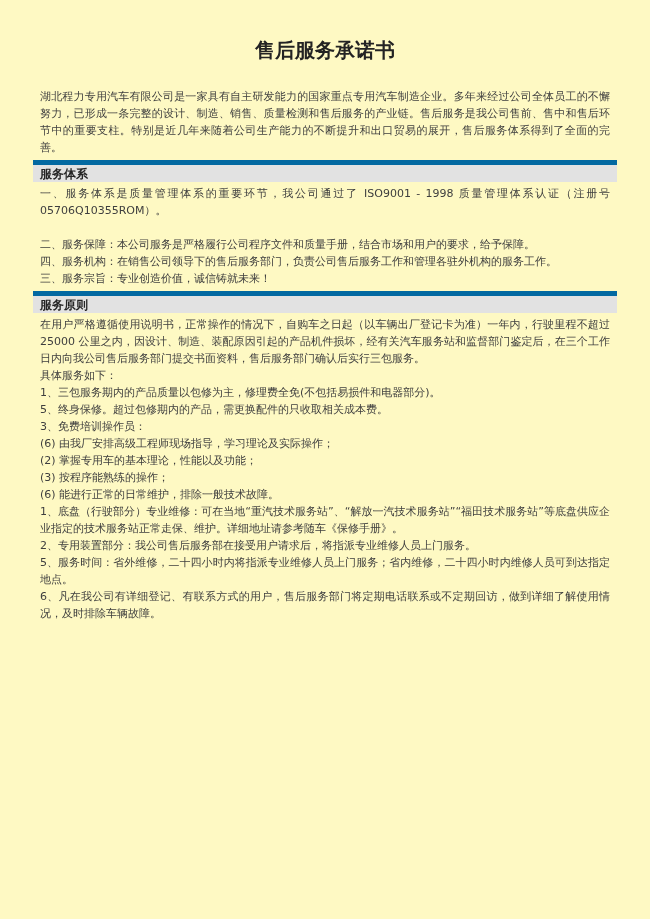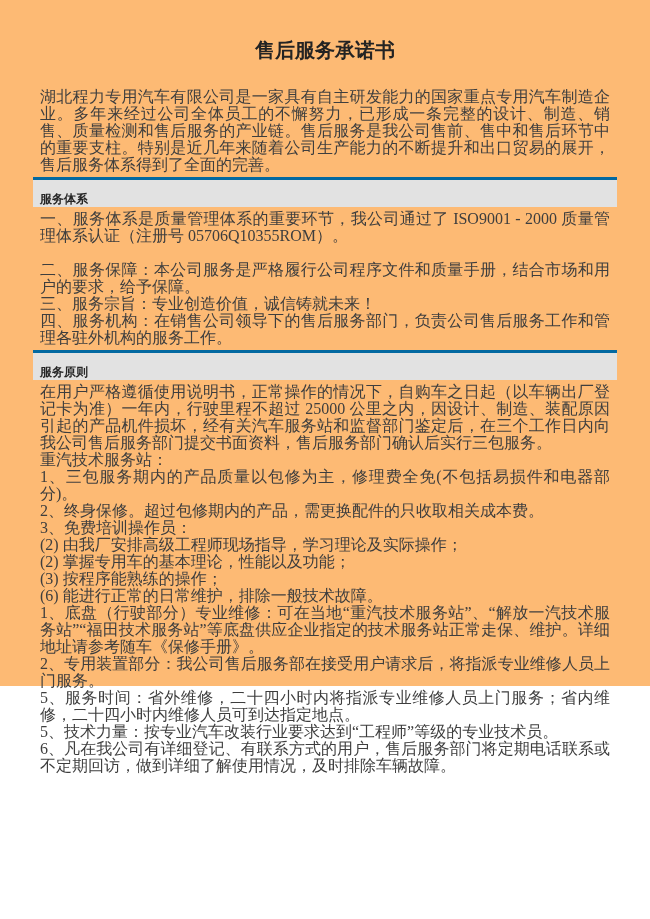--- a/index.html
+++ b/index.html
@@ -6,85 +6,83 @@
   html, body { margin: 0; padding: 0; }
   body {
     width: 650px;
     height: 919px;
     background: #ffffff;
     font-family: "DejaVu Sans", "Liberation Sans", sans-serif;
     overflow: hidden;
   }
   .page {
     width: 650px;
-    height: 686px;
+    height: 919px;
     padding: 38px 40px 0 40px;
-    background: #fdba74;
-    font-family: Liberation Serif, serif;
+    background: #fef9c3;
   }
   .doc-title {
     font-size: 20px;
     font-weight: 700;
     color: #232323;
     text-align: center;
     margin: 0 0 26px 0;
     line-height: 24px;
   }
   .body-line {
-    font-size: 16px;
+    font-size: 11px;
     line-height: 17px;
     min-height: 17px;
     color: #3e3e3e;
     margin: 0;
     text-align: justify;
   }
   .intro { margin-bottom: 2px; }
   .section-bar {
     background: #e2e2e2;
-    border-top: 3px solid #0369a1;
+    border-top: 5px solid #0369a1;
     color: #252525;
     font-size: 12px;
     font-weight: 700;
     line-height: 14px;
-    padding: 12px 7px 1px 7px;
+    padding: 2px 7px 1px 7px;
     margin: 4px -7px 3px -7px;
   }
 </style>
 </head>
 <body>
 
 <div class="page">
 
   <h1 class="doc-title">售后服务承诺书</h1>
 
   <p class="body-line intro">湖北程力专用汽车有限公司是一家具有自主研发能力的国家重点专用汽车制造企业。多年来经过公司全体员工的不懈努力，已形成一条完整的设计、制造、销售、质量检测和售后服务的产业链。售后服务是我公司售前、售中和售后环节中的重要支柱。特别是近几年来随着公司生产能力的不断提升和出口贸易的展开，售后服务体系得到了全面的完善。</p>
 
   <div class="section-bar">服务体系</div>
   <div>
-    <p class="body-line">一、服务体系是质量管理体系的重要环节，我公司通过了 ISO9001 - 2000 质量管理体系认证（注册号 05706Q10355ROM）。</p>
+    <p class="body-line">一、服务体系是质量管理体系的重要环节，我公司通过了 ISO9001 - 1998 质量管理体系认证（注册号 05706Q10355ROM）。</p>
     <p class="body-line"></p>
     <p class="body-line">二、服务保障：本公司服务是严格履行公司程序文件和质量手册，结合市场和用户的要求，给予保障。</p>
+    <p class="body-line">四、服务机构：在销售公司领导下的售后服务部门，负责公司售后服务工作和管理各驻外机构的服务工作。</p>
     <p class="body-line">三、服务宗旨：专业创造价值，诚信铸就未来！</p>
-    <p class="body-line">四、服务机构：在销售公司领导下的售后服务部门，负责公司售后服务工作和管理各驻外机构的服务工作。</p>
   </div>
 
   <div class="section-bar">服务原则</div>
   <div>
     <p class="body-line">在用户严格遵循使用说明书，正常操作的情况下，自购车之日起（以车辆出厂登记卡为准）一年内，行驶里程不超过 25000 公里之内，因设计、制造、装配原因引起的产品机件损坏，经有关汽车服务站和监督部门鉴定后，在三个工作日内向我公司售后服务部门提交书面资料，售后服务部门确认后实行三包服务。</p>
-    <p class="body-line">重汽技术服务站：</p>
+    <p class="body-line">具体服务如下：</p>
     <p class="body-line">1、三包服务期内的产品质量以包修为主，修理费全免(不包括易损件和电器部分)。</p>
-    <p class="body-line">2、终身保修。超过包修期内的产品，需更换配件的只收取相关成本费。</p>
+    <p class="body-line">5、终身保修。超过包修期内的产品，需更换配件的只收取相关成本费。</p>
     <p class="body-line">3、免费培训操作员：</p>
-    <p class="body-line">(2) 由我厂安排高级工程师现场指导，学习理论及实际操作；</p>
+    <p class="body-line">(6) 由我厂安排高级工程师现场指导，学习理论及实际操作；</p>
     <p class="body-line">(2) 掌握专用车的基本理论，性能以及功能；</p>
     <p class="body-line">(3) 按程序能熟练的操作；</p>
     <p class="body-line">(6) 能进行正常的日常维护，排除一般技术故障。</p>
   </div>
 
   <div>
     <p class="body-line">1、底盘（行驶部分）专业维修：可在当地“重汽技术服务站”、“解放一汽技术服务站”“福田技术服务站”等底盘供应企业指定的技术服务站正常走保、维护。详细地址请参考随车《保修手册》。</p>
     <p class="body-line">2、专用装置部分：我公司售后服务部在接受用户请求后，将指派专业维修人员上门服务。</p>
     <p class="body-line">5、服务时间：省外维修，二十四小时内将指派专业维修人员上门服务；省内维修，二十四小时内维修人员可到达指定地点。</p>
-    <p class="body-line">5、技术力量：按专业汽车改装行业要求达到“工程师”等级的专业技术员。</p>
     <p class="body-line">6、凡在我公司有详细登记、有联系方式的用户，售后服务部门将定期电话联系或不定期回访，做到详细了解使用情况，及时排除车辆故障。</p>
   </div>
 
 </div>
 
 </body></html>

